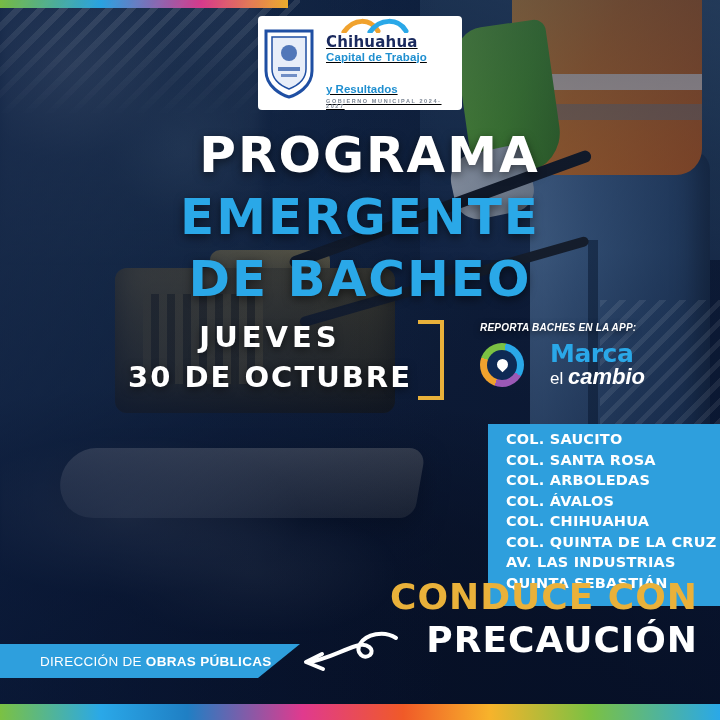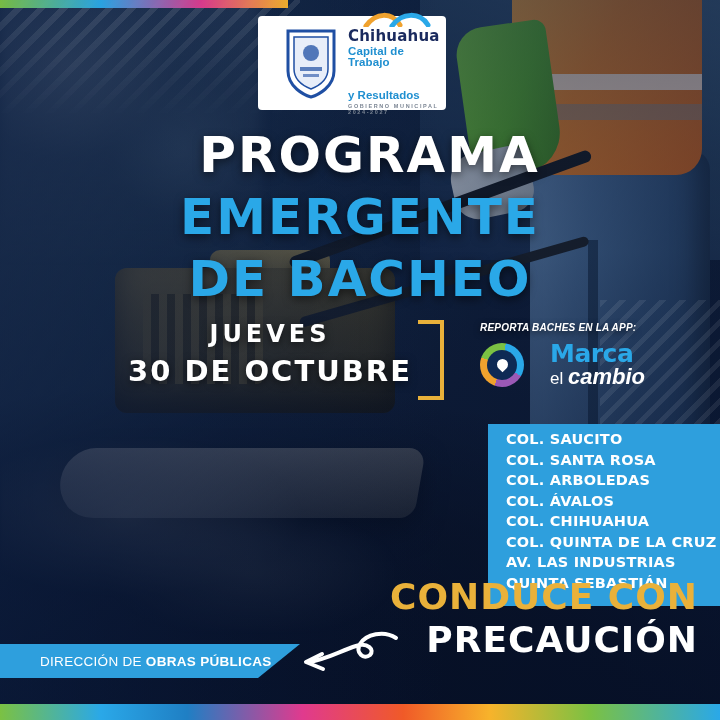--- a/index.html
+++ b/index.html
@@ -125,23 +125,23 @@
     mask-image:linear-gradient(180deg,#000,transparent);
   }
   .chev-right{
     position:absolute;right:0;top:300px;width:120px;height:260px;
     background:repeating-linear-gradient(135deg,
       rgba(255,255,255,.08) 0 5px, rgba(255,255,255,0) 5px 14px);
   }
 
   
   .logo-card{
-    position:absolute;left:258px;top:16px;width:188px;height:94px;
+    position:absolute;left:258px;top:16px;width:204px;height:94px;
     background:#ffffff;border-radius:4px;display:flex;align-items:center;
-    padding:0 24px;box-sizing:border-box;gap:8px;
+    padding:0 2px;box-sizing:border-box;gap:8px;text-decoration:underline;
   }
   .shield{width:58px;height:72px;flex:0 0 auto;position:relative;}
   .shield svg{display:block}
   .logo-text{display:flex;flex-direction:column;line-height:1;flex:1;}
   .logo-arc{height:16px;position:relative;margin-bottom:2px;}
   .logo-arc svg{position:absolute;left:14px;top:0}
   .chi-name{
     font-size:15px;font-weight:bold;color:#1a2a5e;letter-spacing:.2px;
     font-family:"DejaVu Sans", sans-serif;
   }
@@ -169,21 +169,21 @@
     font-family:"DejaVu Sans", sans-serif;
     text-shadow:0 3px 10px rgba(0,0,0,.55);
     margin-top:4px;
   }
 
   
   .date-block{
     position:absolute;left:120px;top:320px;width:300px;text-align:center;color:#fff;
   }
   .date-day{
-    font-size:24px;font-weight:bold;letter-spacing:4px;
+    font-size:29px;font-weight:bold;letter-spacing:4px;
     font-family:"DejaVu Sans", sans-serif;text-shadow:0 2px 8px rgba(0,0,0,.6);
   }
   .date-date{
     font-size:29px;font-weight:bold;letter-spacing:2px;margin-top:6px;
     font-family:"DejaVu Sans", sans-serif;text-shadow:0 2px 8px rgba(0,0,0,.6);
   }
   .bracket{
     position:absolute;left:418px;top:320px;width:22px;height:72px;
     border-top:4px solid #e9b13a;border-right:4px solid #e9b13a;border-bottom:4px solid #e9b13a;
   }

